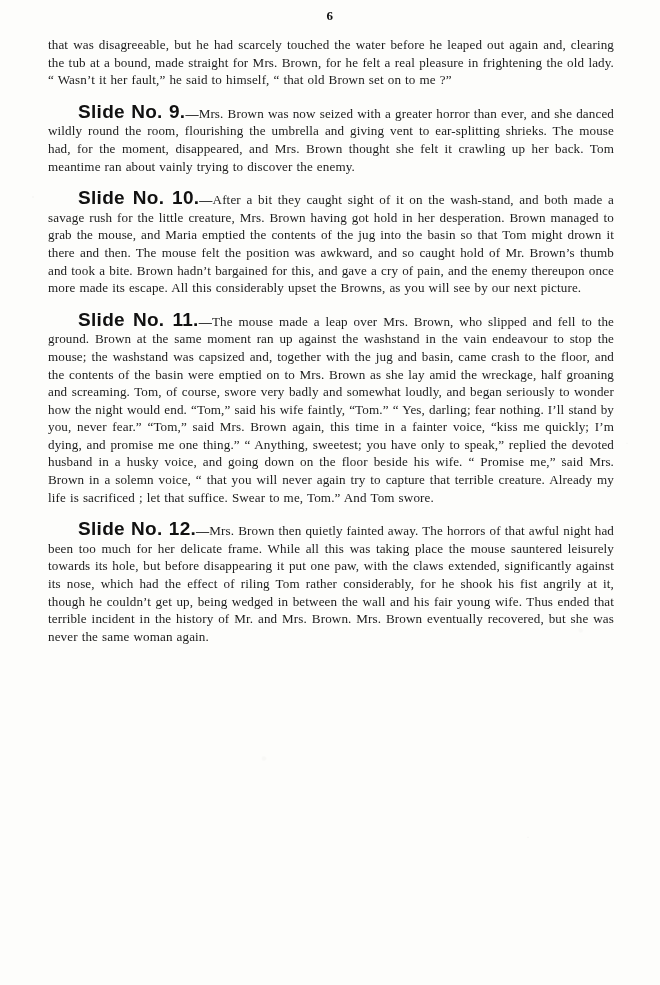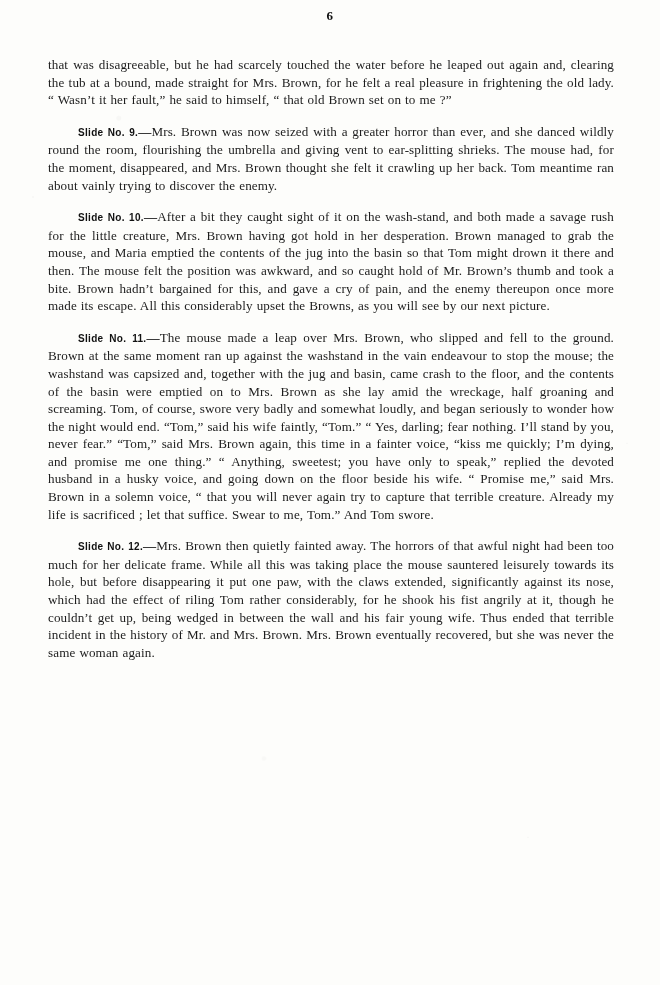--- a/index.html
+++ b/index.html
@@ -32,21 +32,21 @@
     right: 0;
     text-align: center;
     font-family: "Liberation Serif", serif;
     font-weight: bold;
     font-size: 13px;
     letter-spacing: 0.5px;
     color: #111;
   }
   .content {
     position: absolute;
-    top: 56px;
+    top: 36px;
     left: 48px;
     width: 566px;
   }
   p.para {
     margin: 0 0 14px 0;
     font-size: 13.1px;
     line-height: 17.6px;
     text-align: justify;
     text-justify: inter-word;
     letter-spacing: 0.12px;
@@ -56,21 +56,21 @@
   }
   p.para.first {
     text-indent: 0;
   }
   p.para.indent {
     text-indent: 30px;
   }
   .slide-label {
     font-family: "Liberation Sans", sans-serif;
     font-weight: bold;
-    font-size: 10px;
+    font-size: 19px;
     letter-spacing: 0.3px;
     color: #111;
   }
   .dash {
     font-weight: bold;
   }
   
   .speckle {
     position: absolute;
     inset: 0;

